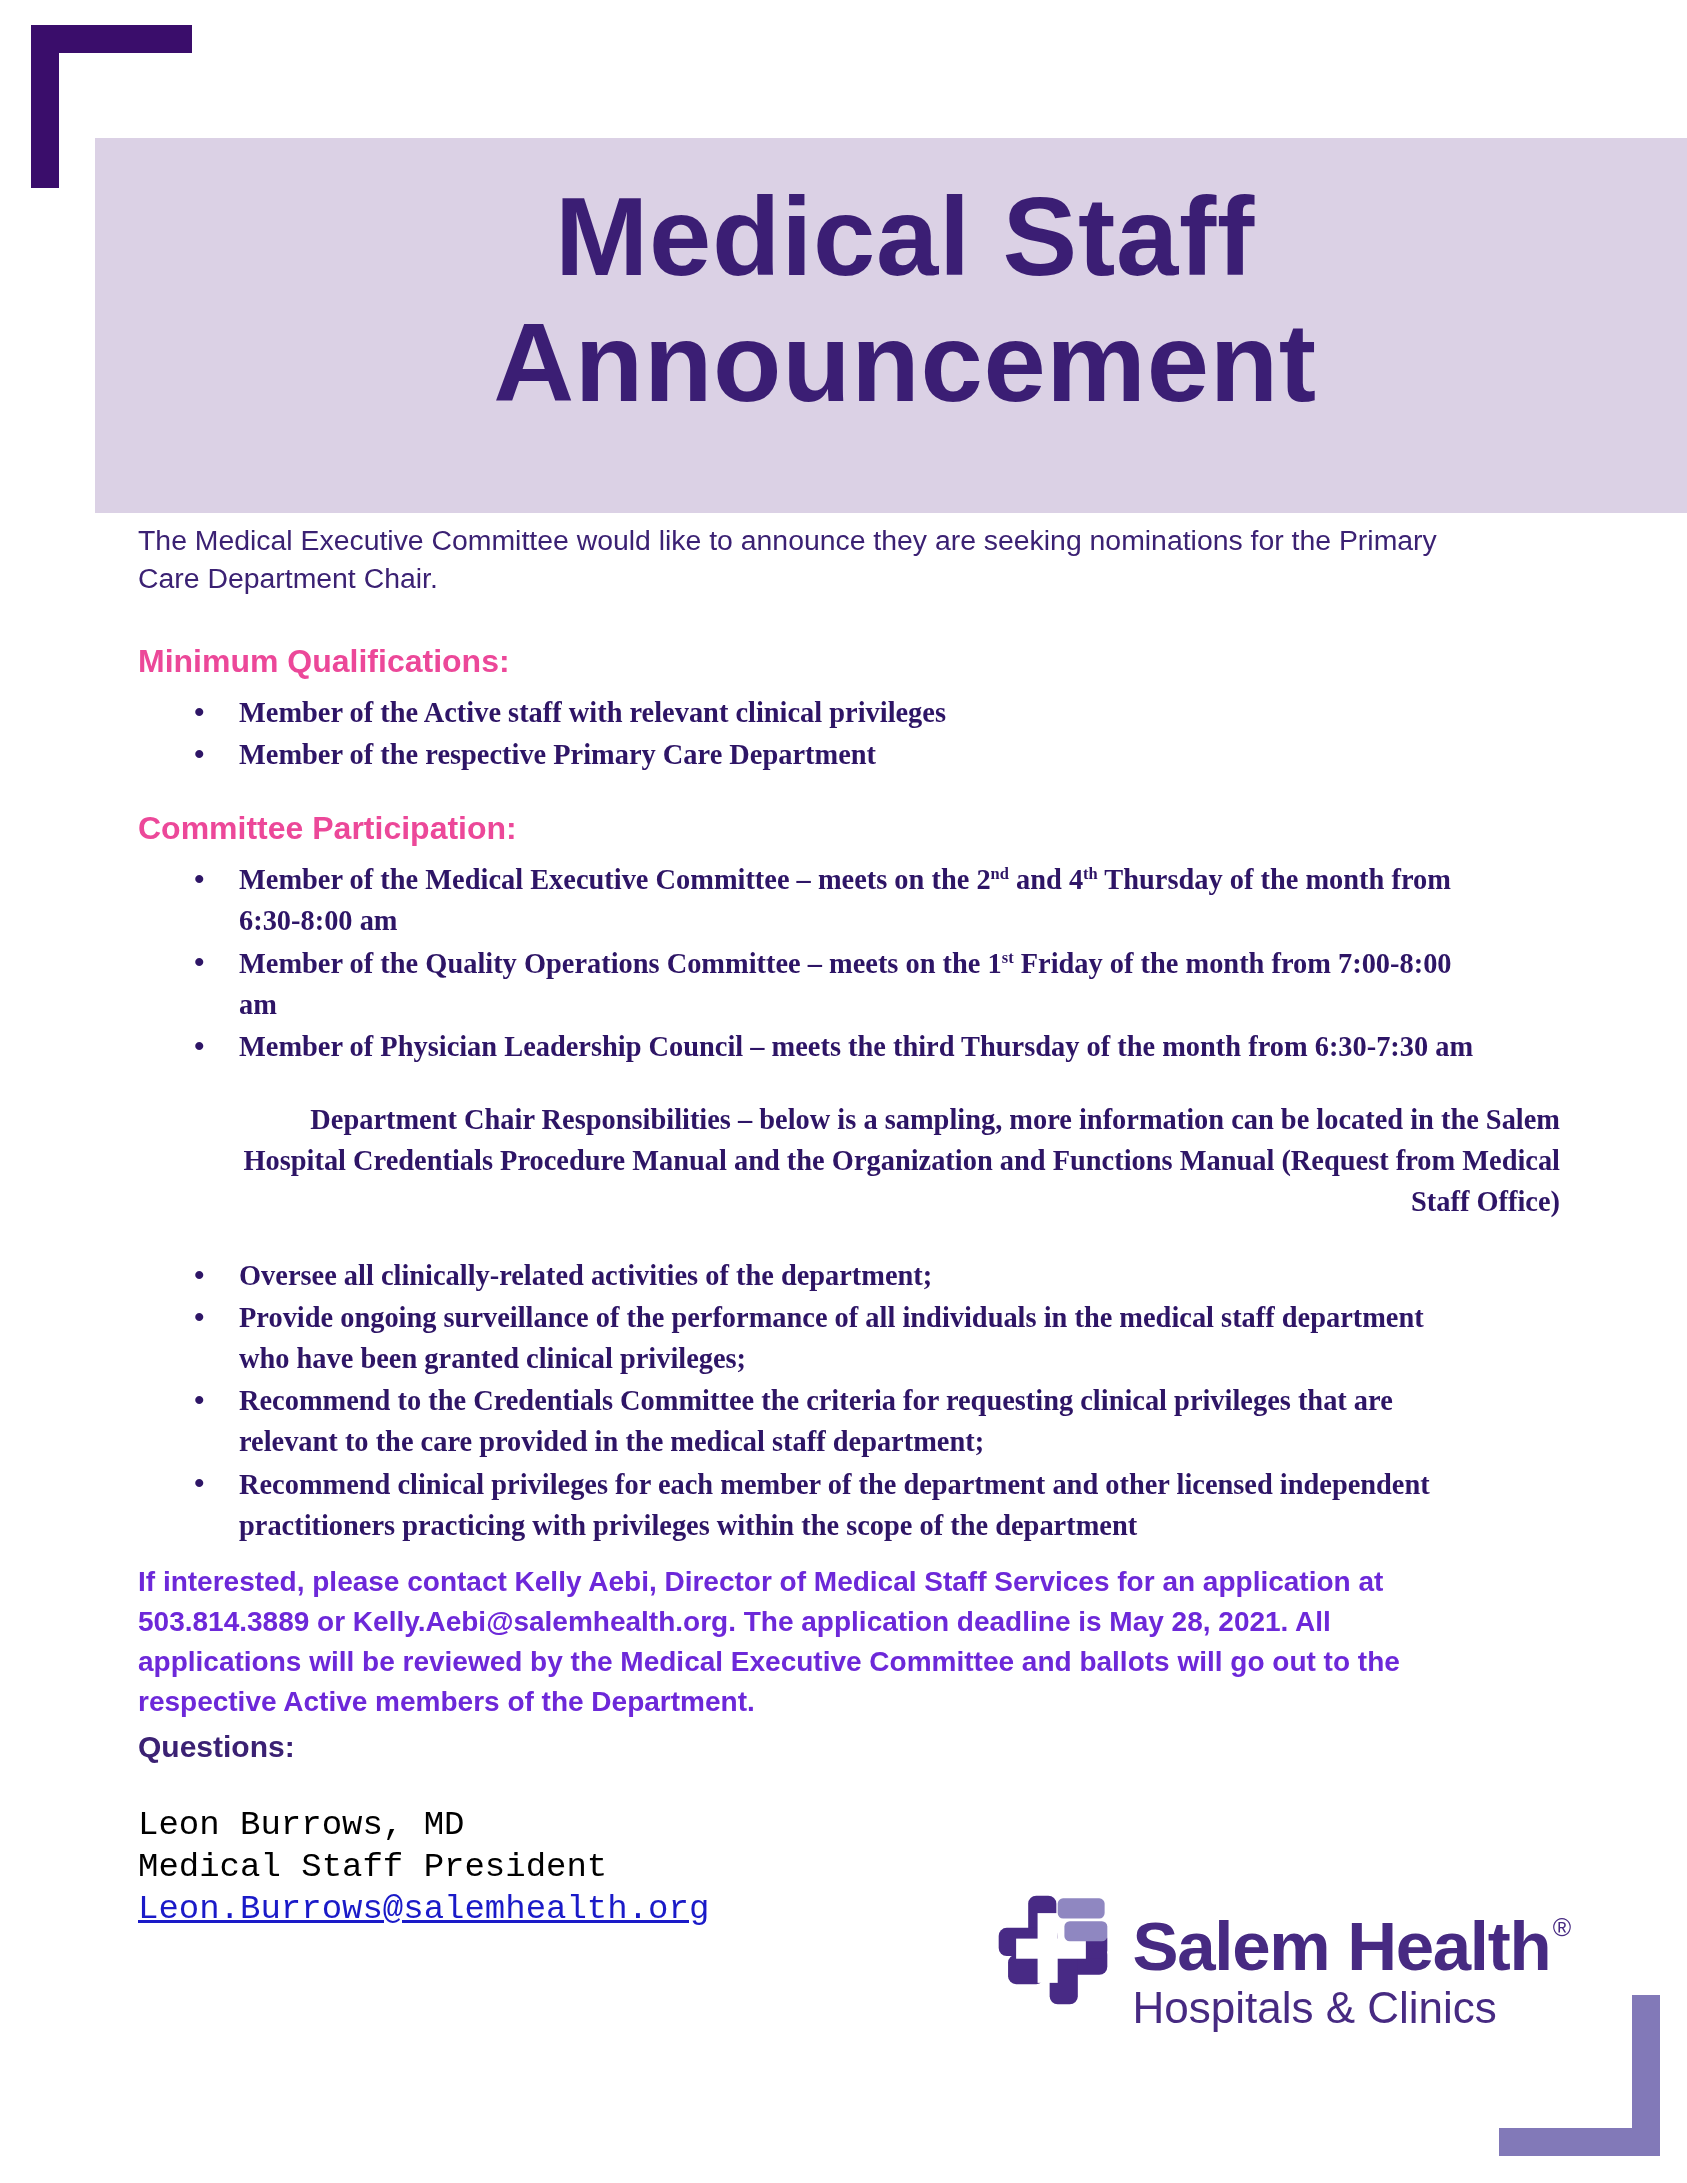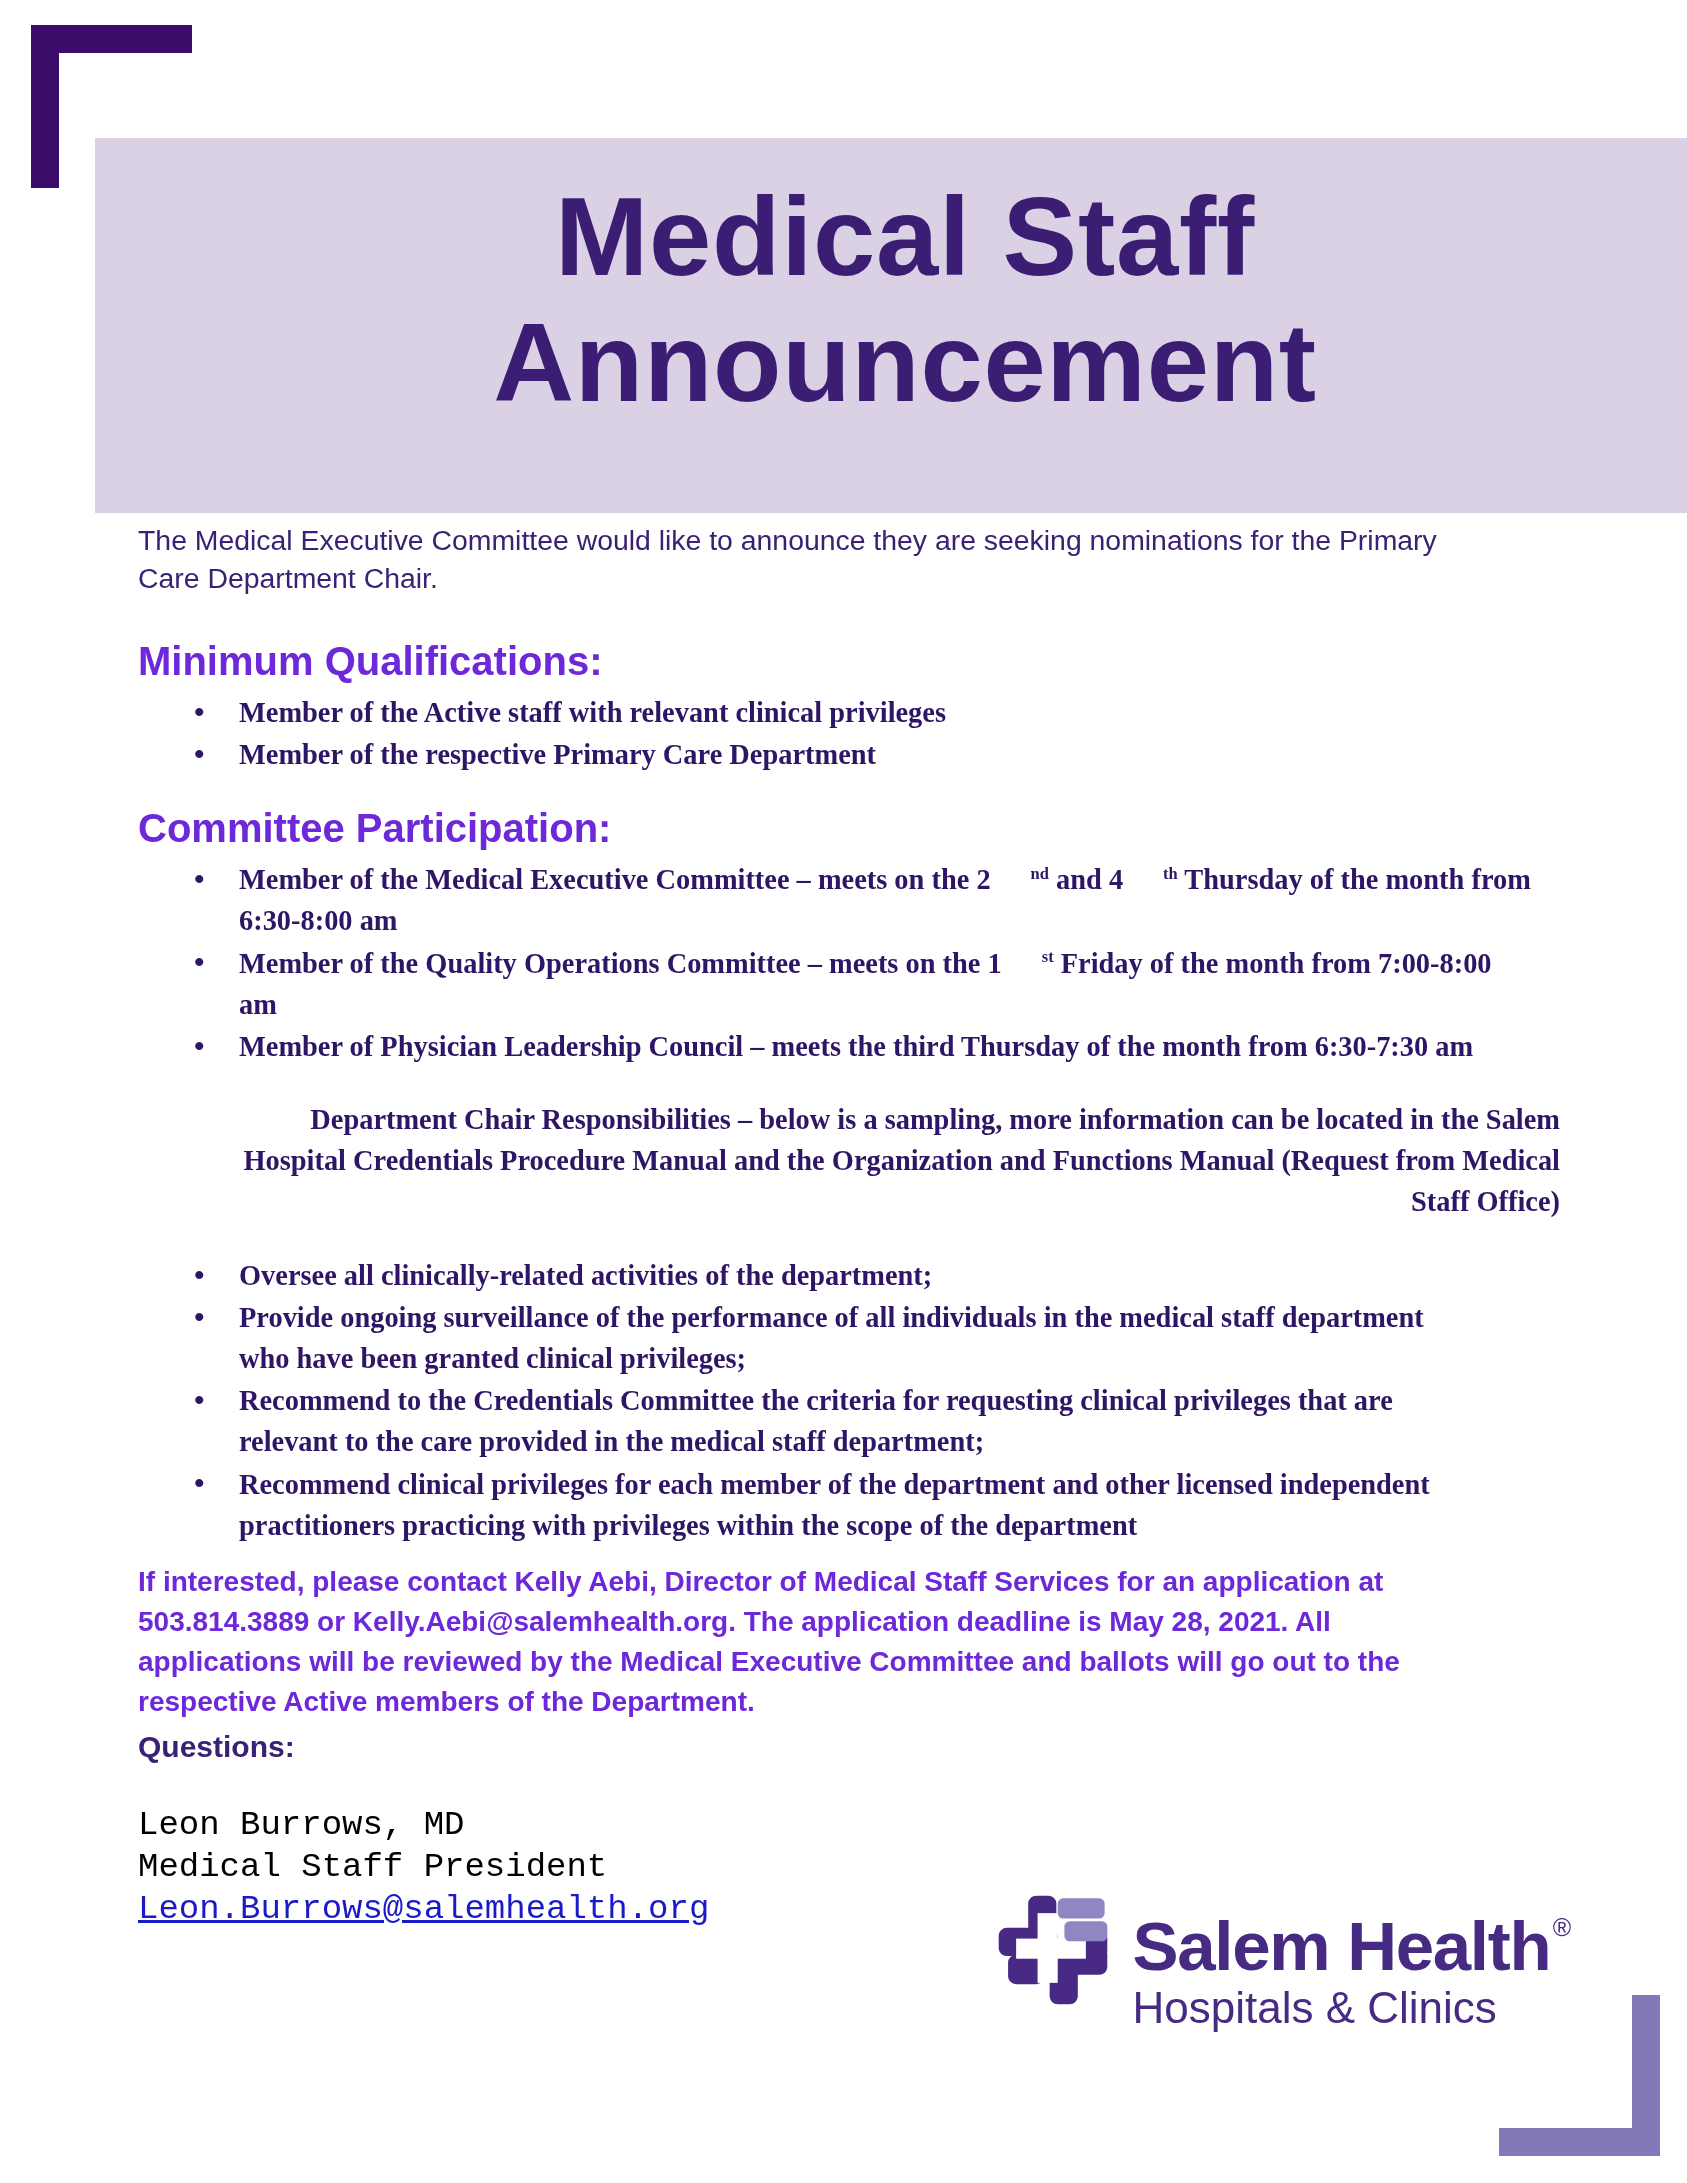--- a/index.html
+++ b/index.html
@@ -15,32 +15,32 @@
   
   .banner{position:absolute;left:95px;top:138px;width:1620px;height:375px;
           background:#dbd1e5;text-align:center;box-sizing:border-box;padding-top:36px;}
   .banner-title{font-size:112px;line-height:126px;font-weight:bold;color:#3b1e74;
                 white-space:pre-line;letter-spacing:0.7px;}
 
   
   .body-col{position:absolute;left:138px;top:521px;width:1422px;}
 
   .sans-p{font-size:28.4px;line-height:38px;color:#3b2173;white-space:pre-line;margin:0 0 45px 0;}
-  .sans-h{font-size:40px;line-height:38px;font-weight:bold;color:#6d28d9;margin:0 0 12px 0;}
+  .sans-h{font-size:32px;line-height:38px;font-weight:bold;color:#ec4899;margin:0 0 12px 0;}
   .sans-h.committee{margin-top:34px;}
 
   .serif{font-family:"Liberation Serif","DejaVu Serif",serif;color:#2e1566;font-weight:bold;}
   .serif-p{font-size:28.4px;line-height:41px;white-space:pre-line;margin:32px 0 0 0;text-align:right;}
 
   ul.doc-list{list-style:none;margin:4px 0 0 0;padding:0;}
   ul.doc-list li{position:relative;padding-left:101px;font-size:28.4px;line-height:41px;
                  margin:0 0 1.3px 0;white-space:pre-line;}
   ul.doc-list li::before{content:"\2022";position:absolute;left:56px;top:-1.3px;font-size:30px;}
   ul.doc-list.resp{margin-top:33px;}
-  ul.doc-list sup{font-size:58%;vertical-align:super;line-height:0;margin-left:40px;}
+  ul.doc-list sup{font-size:58%;vertical-align:super;line-height:0;}
 
   .contact-p{font-size:28px;line-height:40px;font-weight:bold;color:#6d28d9;
              white-space:pre-line;margin:16px 0 0 0;}
   .questions{font-size:30px;line-height:40px;font-weight:bold;color:#3b2173;
              text-align:left;margin:5.3px 0 0 0;}
 
   .signature{margin-top:37px;font-family:Liberation Mono, monospace;
              font-weight:normal;color:#000000;font-size:34px;line-height:42px;}
   .signature a{color:#1a1ac8;text-decoration:underline;}
 

